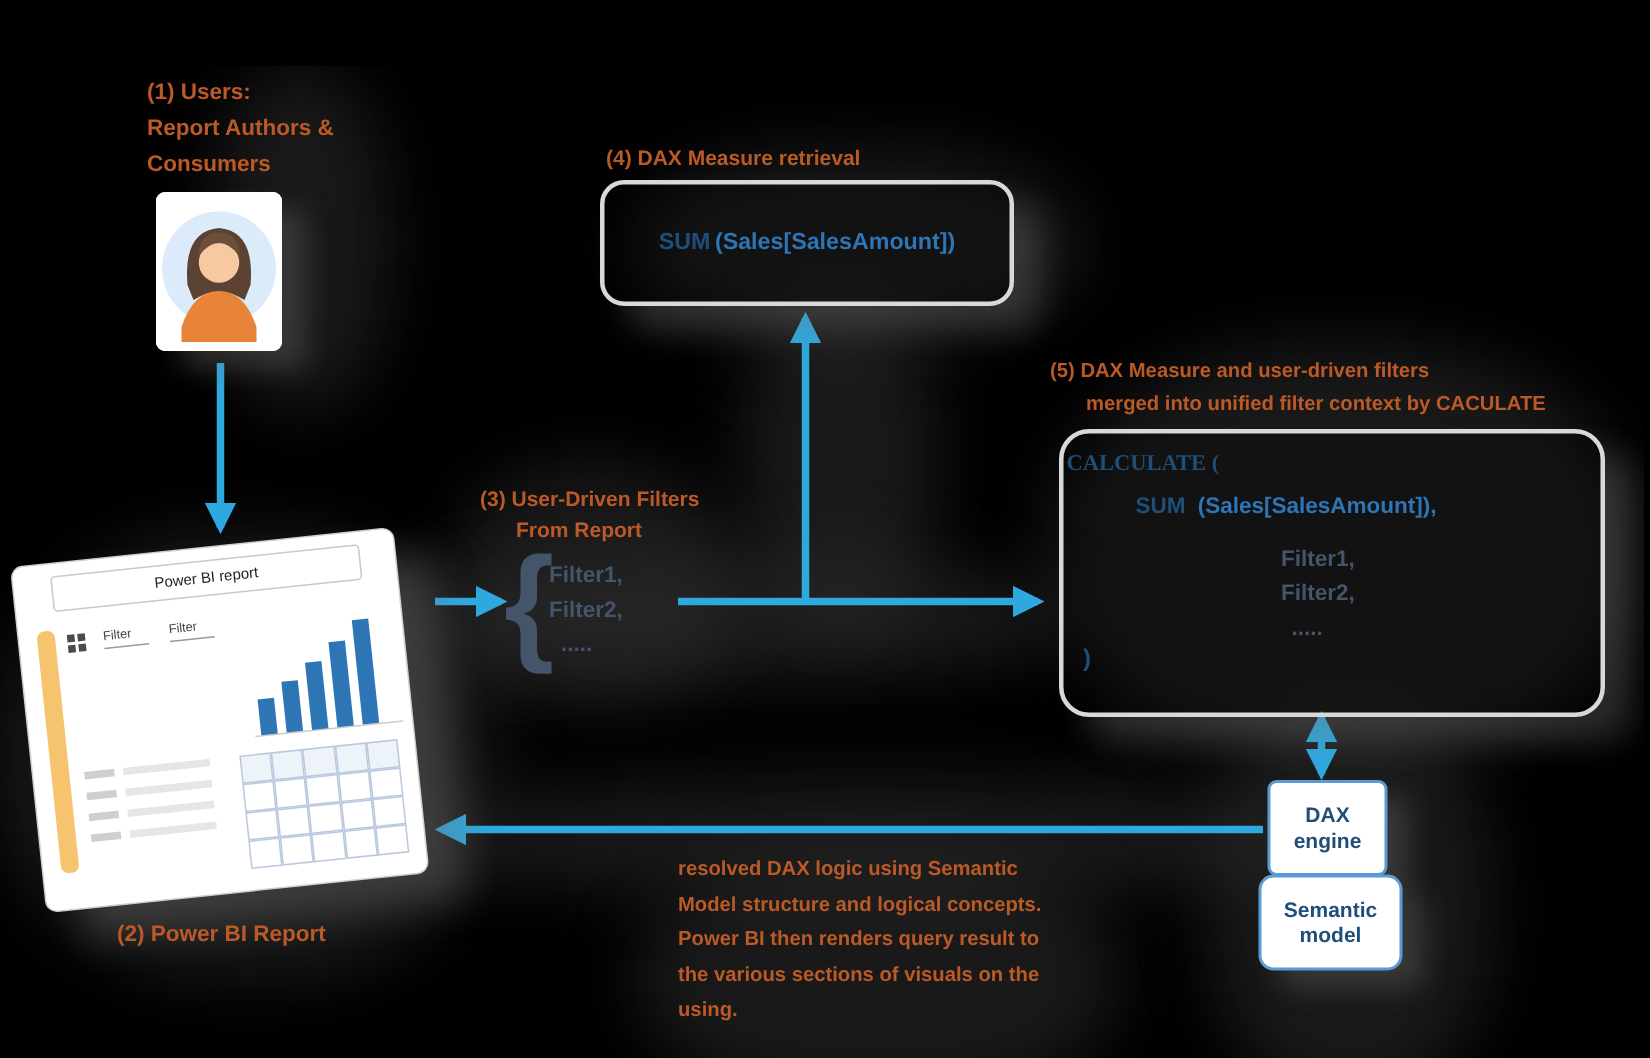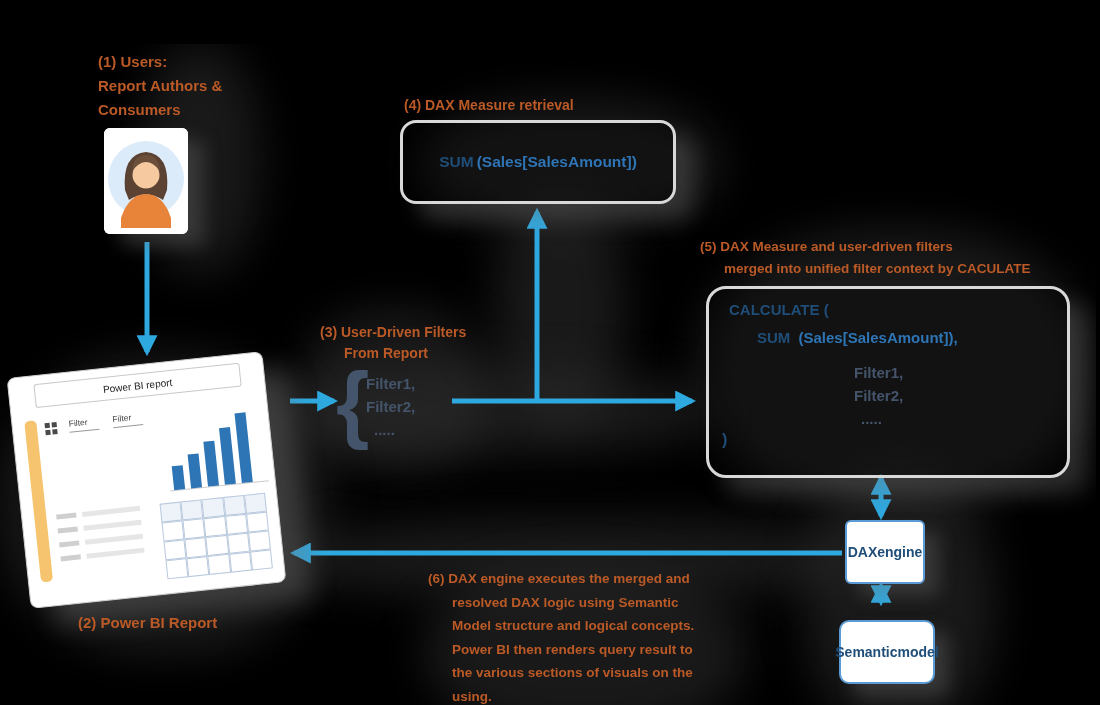--- a/index.html
+++ b/index.html
@@ -16,21 +16,21 @@
   .el{position:absolute;z-index:3;}
   .step{color:var(--step-label);font-weight:bold;font-size:14px;line-height:22px;}
   .step .indent{margin-left:24px;}
   .big-outline{border:3px solid var(--box-border);border-radius:16px;background:rgba(0,0,0,.25);
                box-shadow:18px 16px 22px rgba(115,115,115,.35);}
   .kw{color:var(--dax-keyword);font-weight:bold;}
   .arg{color:var(--dax-arg);font-weight:bold;}
   .flt{color:var(--filter-text);font-weight:bold;font-size:15px;line-height:23px;}
   .whitebox{background:#fff;border:2.5px solid var(--engine-border);
             box-shadow:14px 12px 18px rgba(115,115,115,.35);
-            display:flex;flex-direction:row;align-items:center;justify-content:center;
+            display:flex;flex-direction:column;align-items:center;justify-content:center;
             color:var(--engine-text);font-weight:bold;font-size:14px;line-height:17px;}
   
   #report-card{left:18px;top:320px;width:255px;height:230px;background:#fff;border:1px solid #cfcfcf;
                border-radius:8px;transform:rotate(-6deg);box-shadow:24px 20px 26px rgba(115,115,115,.4);}
   #report-card .inner{position:absolute;inset:0;}
   #report-header{position:absolute;left:25px;top:8px;width:205px;height:22px;border:1px solid #c9c9c9;
                  border-radius:3px;display:flex;align-items:center;justify-content:center;
                  font-size:10px;color:#222;}
   #report-accent-bar{position:absolute;left:12px;top:44px;width:12px;height:162px;
                      background:var(--report-accent);border-radius:5px;}
@@ -190,42 +190,41 @@
   <div class="el big-outline" style="left:400px;top:76px;width:270px;height:78px;display:flex;align-items:center;justify-content:center;font-size:15.5px;">
     <span class="kw">SUM</span>
     <span class="arg" style="margin-left:3px;">(Sales[SalesAmount])</span>
   </div>
 
   <div class="el step" style="left:700px;top:192px;font-size:13.5px;">
     <div>(5)  DAX Measure and user-driven filters</div>
     <div class="indent">merged into unified filter context by CACULATE</div>
   </div>
   <div class="el big-outline" style="left:706px;top:242px;width:358px;height:186px;border-radius:20px;">
-    <div class="kw" style="position:absolute;left:20px;top:12px;font-size:15px;">CALCULATE (</div>
+    <div class="kw" style="position:absolute;left:2px;top:12px;font-size:15px;font-family:Liberation Serif, serif;">CALCULATE (</div>
     <div style="position:absolute;left:48px;top:40px;font-size:15px;text-align:right;">
       <span class="kw">SUM</span>
       <span class="arg" style="margin-left:4px;">(Sales[SalesAmount]),</span>
     </div>
     <div class="flt" style="position:absolute;left:145px;top:72px;">Filter1,</div>
     <div class="flt" style="position:absolute;left:145px;top:95px;">Filter2,</div>
     <div class="flt" style="position:absolute;left:152px;top:118px;">.....</div>
     <div class="kw" style="position:absolute;left:13px;top:142px;font-size:16px;">)</div>
   </div>
 
   <div class="el whitebox" style="left:845px;top:476px;width:76px;height:60px;border-radius:6px;">
     <div>DAX</div>
     <div>engine</div>
   </div>
-  <div class="el whitebox" style="left:839px;top:576px;width:92px;height:60px;border-radius:10px;">
+  <div class="el whitebox" style="left:839px;top:539px;width:92px;height:60px;border-radius:10px;">
     <div>Semantic</div>
     <div>model</div>
   </div>
 
   <div class="el step" style="left:428px;top:523px;font-size:13.5px;line-height:23.5px;">
-    <div>(6)   DAX engine executes the merged and</div>
     <div class="indent">resolved DAX logic using Semantic</div>
     <div class="indent">Model structure and logical concepts.</div>
     <div class="indent">Power BI then renders query result to</div>
     <div class="indent">the various sections of visuals on the</div>
     <div class="indent">using.</div>
   </div>
 
 </div>
 
 </body></html>

